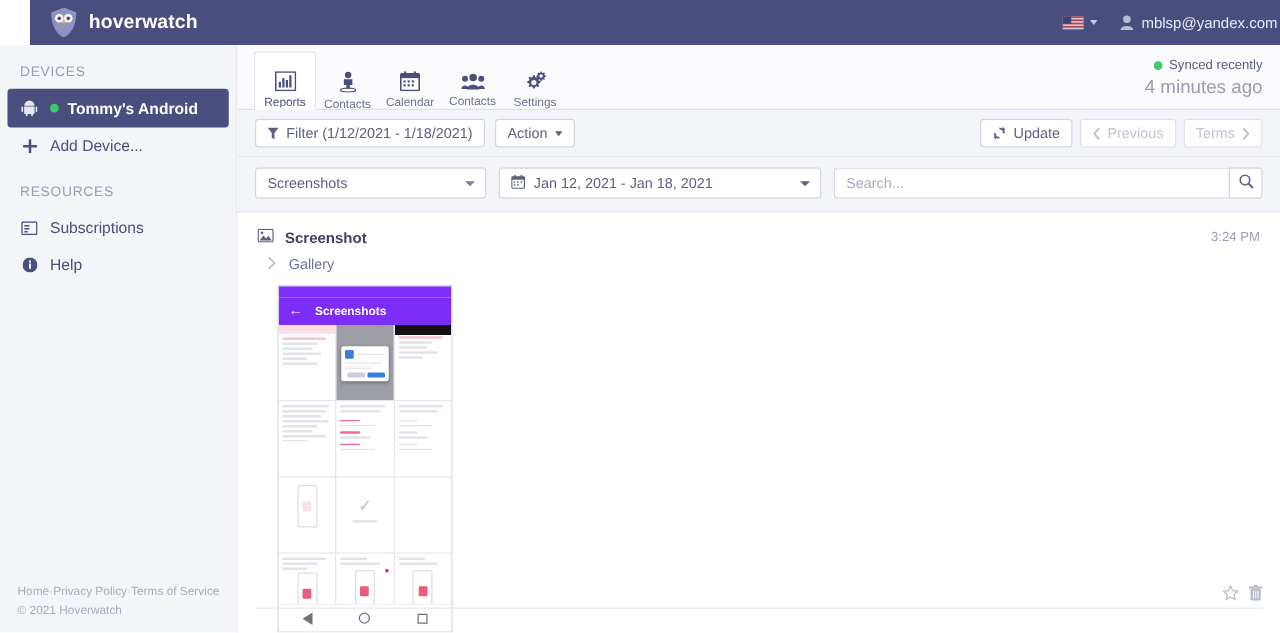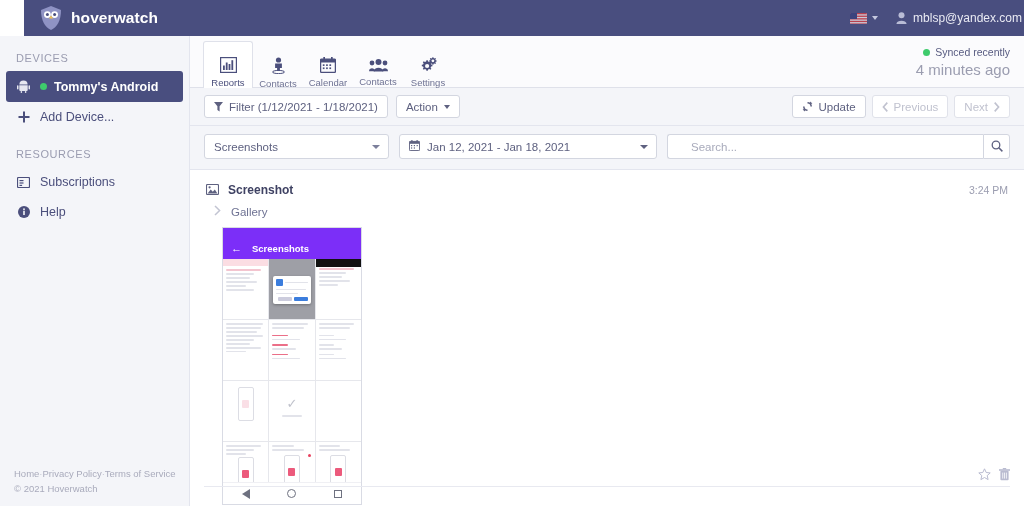--- a/index.html
+++ b/index.html
@@ -120,21 +120,21 @@
   .select.sel-date { width: 258px; gap: 7px; }
   .select .chev {
     position:absolute; right: 8px; top: 50%; margin-top:-2px;
     width:0;height:0;border-left:4px solid transparent;border-right:4px solid transparent;
     border-top:4.5px solid #7c7f9b;
   }
   .select .chev.thin { border-top-color:#5e6180; }
   .searchwrap { flex: 1; display: flex; height: 25px; }
   .searchwrap input {
     flex: 1; border: 1px solid #d3d6e0; border-right: none; border-radius: 3px 0 0 3px;
-    font-size: 11.5px; color: #5e6180; padding: 0 23px; outline: none; font-family: inherit;
+    font-size: 11.5px; color: #5e6180; padding: 0 9px; outline: none; font-family: inherit;
     background:#fff;
   }
   .searchwrap input::placeholder { color: #a8aabb; }
   .search-btn {
     width: 27px; border: 1px solid #d3d6e0; border-radius: 0 3px 3px 0; background: #fff;
     display: flex; align-items: center; justify-content: center; cursor: pointer;
   }
 
   
   .content { padding: 0 14px; position: relative; height: 317px; }
@@ -417,21 +417,21 @@
         </div>
         <div class="btn disabled">
           <span class="b-ico">
             <svg width="6" height="10" viewBox="0 0 6 10">
                 <path d="M5.3 0.6 L1.4 5 L5.3 9.4" fill="none" stroke="#c0c2cf" stroke-width="1.6"></path>
               </svg>
           </span>
           <span>Previous</span>
         </div>
         <div class="btn disabled">
-          <span>Next</span>
+          <span>Terms</span>
           <span class="b-ico">
             <svg width="6" height="10" viewBox="0 0 6 10">
                 <path d="M0.7 0.6 L4.6 5 L0.7 9.4" fill="none" stroke="#c0c2cf" stroke-width="1.6"></path>
               </svg>
           </span>
         </div>
       </div>
     </div>
 
     <div class="strip2">

